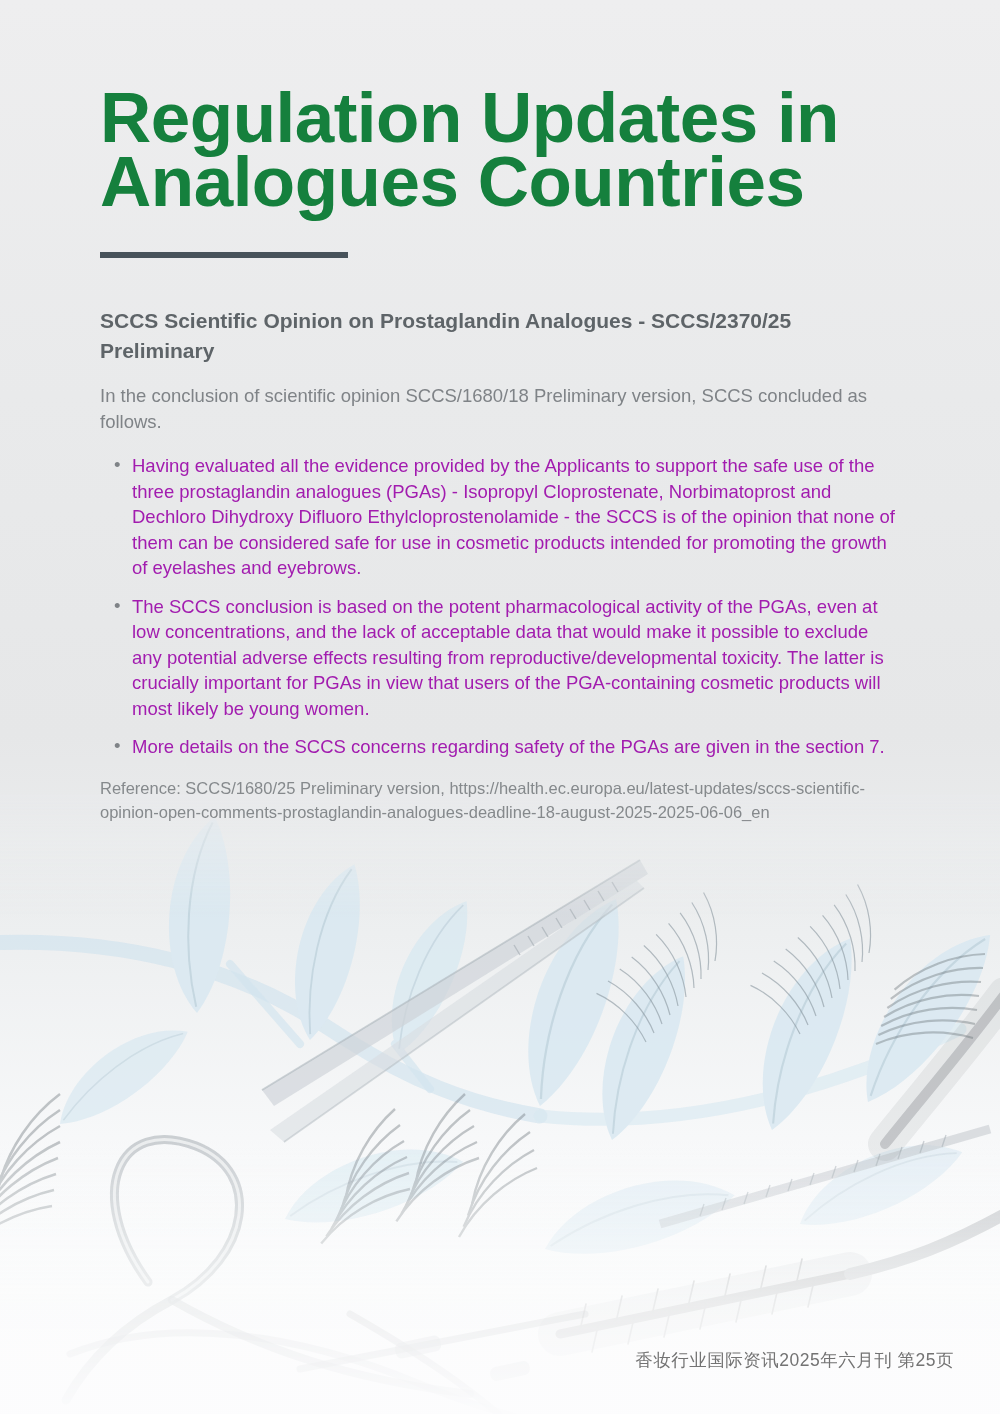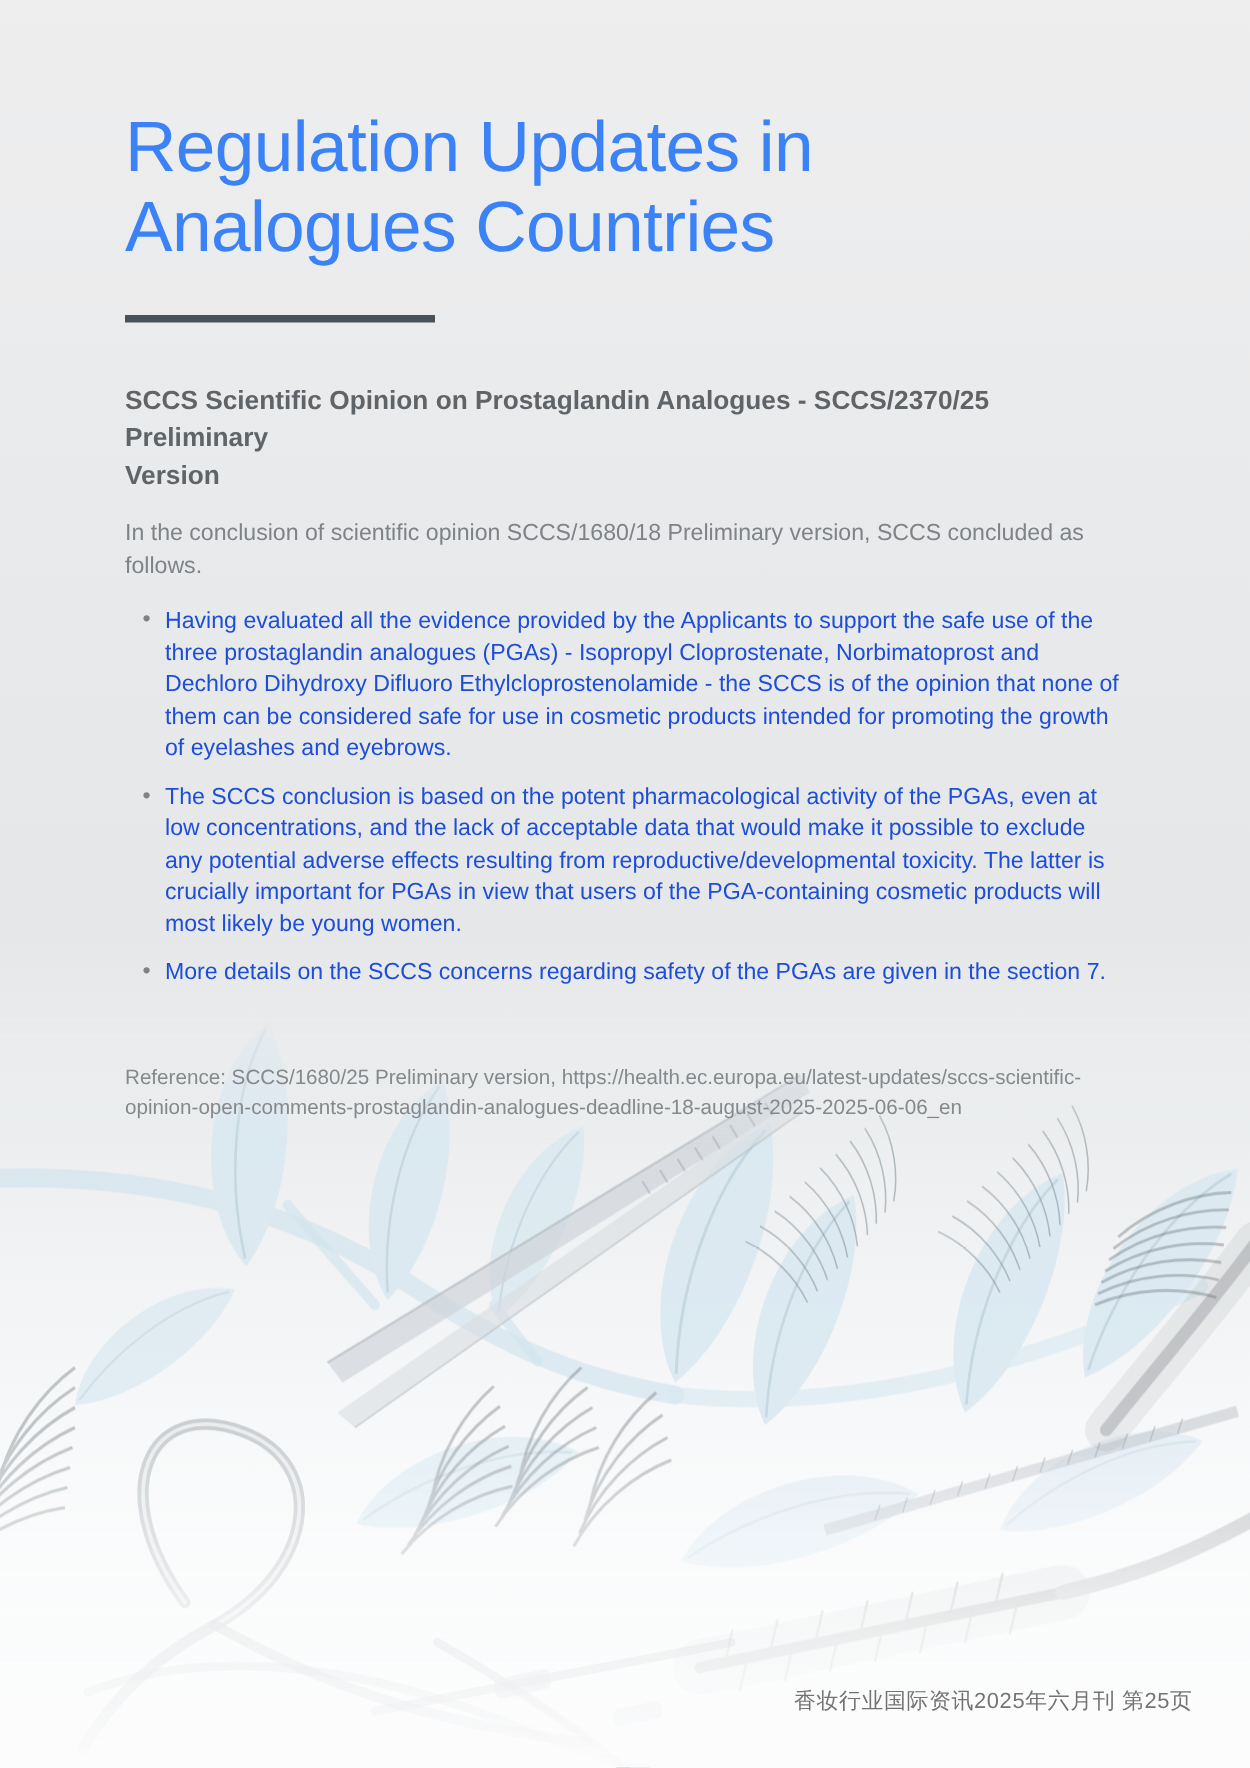--- a/index.html
+++ b/index.html
@@ -2,33 +2,33 @@
 <html><head>
 <meta charset="utf-8">
 <style>
   html,body{margin:0;padding:0;}
   body{
     width:1000px;height:1414px;position:relative;overflow:hidden;
     font-family:"Liberation Sans","DejaVu Sans",sans-serif;
     background:linear-gradient(180deg,#eeeeef 0%,#e9eaeb 28%,#e6e7e8 52%,#edeff0 66%,#f8f9fa 82%,#fcfcfd 100%);
   }
   .content{position:relative;z-index:2;padding:86px 100px 0 100px;}
-  .title{font-size:57px;line-height:64px;font-weight:400;color:#3b82f6;letter-spacing:-.5px;margin:0;}
+  .title{font-size:71px;line-height:64px;font-weight:700;color:#15803d;letter-spacing:-.5px;margin:0;}
   .title span{display:block;}
   .divider{width:248px;height:6px;background:#47525a;margin-top:38px;}
   .section-heading{margin:48px 0 0 0;font-size:21px;line-height:30px;font-weight:700;color:#5e6468;}
   .section-heading span{display:block;}
   .intro{margin:17px 0 0 0;font-size:18.5px;line-height:26px;color:#7f8387;max-width:805px;}
   ul.bullets{margin:18px 0 0 0;padding:0 0 0 14px;list-style:none;}
   ul.bullets li{
     position:relative;padding-left:18px;margin-bottom:13px;
-    font-size:18.5px;line-height:25.5px;color:#1d4ed8;max-width:778px;
+    font-size:18.5px;line-height:25.5px;color:#a21caf;max-width:778px;
   }
   ul.bullets li::before{content:"\2022";position:absolute;left:0;top:-1px;color:#7f8387;}
-  .reference{margin-top:60px;font-size:16.5px;line-height:24px;color:#85898c;max-width:800px;}
+  .reference{margin-top:16px;font-size:16.5px;line-height:24px;color:#85898c;max-width:800px;}
   .decor{position:absolute;left:0;top:794px;width:1000px;height:620px;z-index:0;}
   .decor svg{display:block;opacity:.85;}
   .fade-overlay{
     position:absolute;left:0;top:794px;width:1000px;height:620px;z-index:1;pointer-events:none;
     background:linear-gradient(180deg,
       rgba(232,233,235,.95) 0%,rgba(235,237,238,.55) 7%,rgba(248,250,251,0) 20%,
       rgba(255,255,255,0) 56%,rgba(251,252,252,.75) 82%,rgba(252,252,253,.97) 100%);
   }
   .footer{
     position:absolute;right:46px;bottom:42px;z-index:3;
@@ -40,21 +40,20 @@
 
 <div class="content">
   <h1 class="title">
     <span>Regulation Updates in</span>
     <span>Analogues Countries</span>
   </h1>
   <div class="divider"></div>
 
   <h2 class="section-heading">
     <span>SCCS Scientific Opinion on Prostaglandin Analogues - SCCS/2370/25 Preliminary</span>
-    <span>Version</span>
   </h2>
 
   <p class="intro">In the conclusion of scientific opinion SCCS/1680/18 Preliminary version, SCCS concluded as follows.</p>
 
   <ul class="bullets">
     <li>Having evaluated all the evidence provided by the Applicants to support the safe use of the three prostaglandin analogues (PGAs) - Isopropyl Cloprostenate, Norbimatoprost and Dechloro Dihydroxy Difluoro Ethylcloprostenolamide - the SCCS is of the opinion that none of them can be considered safe for use in cosmetic products intended for promoting the growth of eyelashes and eyebrows.</li>
     <li>The SCCS conclusion is based on the potent pharmacological activity of the PGAs, even at low concentrations, and the lack of acceptable data that would make it possible to exclude any potential adverse effects resulting from reproductive/developmental toxicity. The latter is crucially important for PGAs in view that users of the PGA-containing cosmetic products will most likely be young women.</li>
     <li>More details on the SCCS concerns regarding safety of the PGAs are given in the section 7.</li>
   </ul>
 

